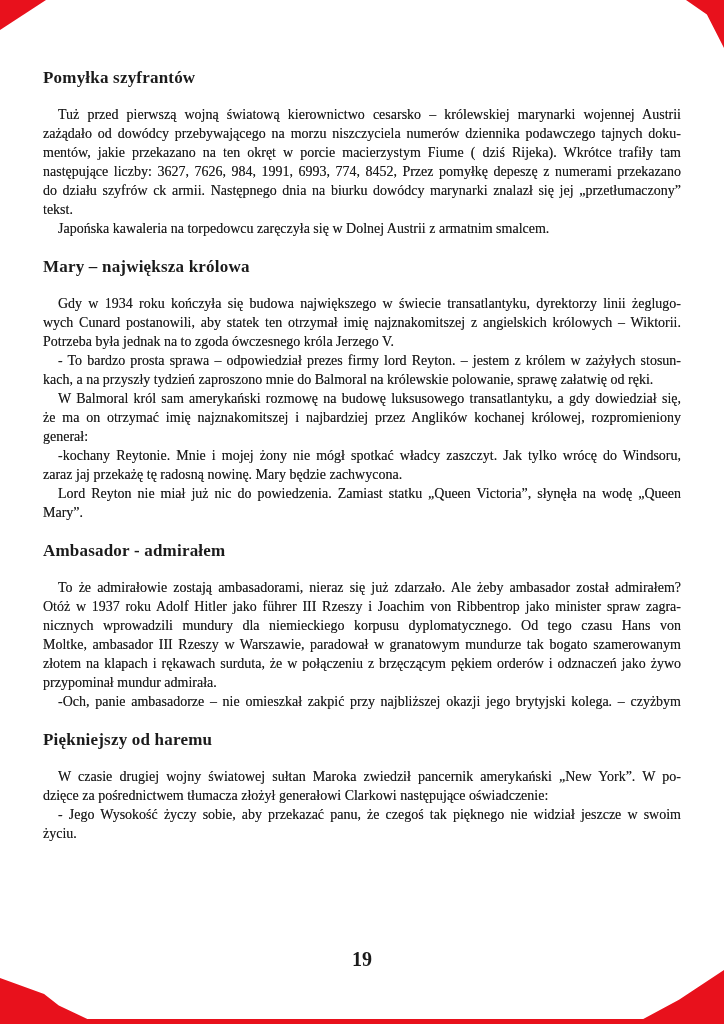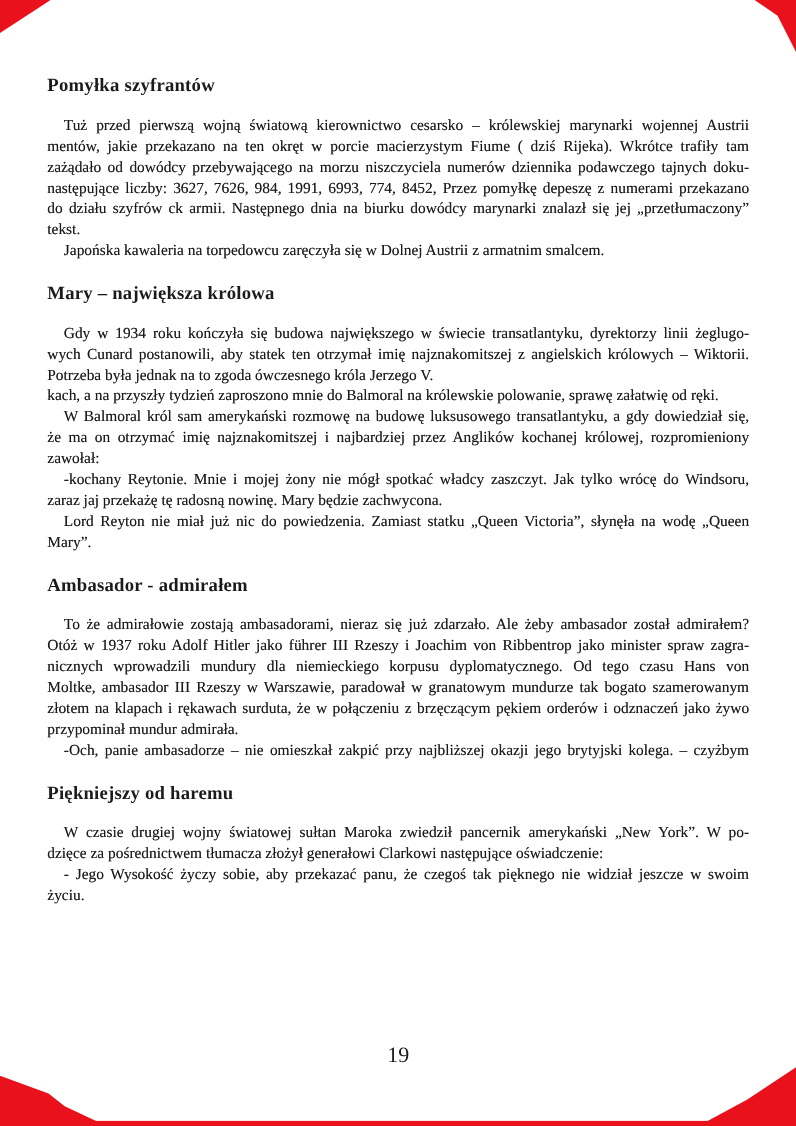--- a/index.html
+++ b/index.html
@@ -34,62 +34,63 @@
     text-align-last:justify;
     text-shadow:0 0 .4px rgba(0,0,0,.55);
   }
   .line.last{text-align-last:left;}
   .line.first{padding-left:15px;}
   .pagenum{
     position:absolute;
     left:0;top:948px;width:100%;
     text-align:center;
     font-size:20px;
-    font-weight:normal;
+    font-weight:bold;
   }
   .red{position:absolute;background:var(--red,#e8111c);}
   .red.tl{left:0;top:0;width:46px;height:30px;clip-path:polygon(0 0,100% 0,0 100%);}
   .red.tr{right:0;top:0;width:38px;height:48px;clip-path:polygon(0 0,100% 0,100% 100%,55% 30%);}
   .red.bl{left:0;bottom:0;width:98px;height:46px;clip-path:polygon(0 0,45% 35%,60% 60%,100% 100%,0 100%);}
   .red.br{right:0;bottom:0;width:90px;height:54px;clip-path:polygon(100% 0,100% 100%,0 100%,50% 55%);}
   .red.bstrip{left:0;bottom:0;width:100%;height:5px;}
 </style>
 </head>
 <body>
 
 <div class="page" style="--red: #e8111c;">
   <div class="content" id="content">
       <div class="section">
         <div class="heading">Pomyłka szyfrantów</div>
         <div class="para">
           <div class="line first">Tuż przed pierwszą wojną światową kierownictwo cesarsko – królewskiej marynarki wojennej Austrii</div>
+          <div class="line">zażądało od dowódcy przebywającego na morzu niszczyciela numerów dziennika podawczego tajnych doku-</div>
           <div class="line">mentów, jakie przekazano na ten okręt w porcie macierzystym Fiume ( dziś Rijeka). Wkrótce trafiły tam</div>
-          <div class="line">zażądało od dowódcy przebywającego na morzu niszczyciela numerów dziennika podawczego tajnych doku-</div>
           <div class="line">następujące liczby: 3627, 7626, 984, 1991, 6993, 774, 8452, Przez pomyłkę depeszę z numerami przekazano</div>
           <div class="line">do działu szyfrów ck armii. Następnego dnia na biurku dowódcy marynarki znalazł się jej „przetłumaczony”</div>
           <div class="line last">tekst.</div>
         </div>
         <div class="para">
           <div class="line first last">Japońska kawaleria na torpedowcu zaręczyła się w Dolnej Austrii z armatnim smalcem.</div>
         </div>
       </div>
       <div class="section">
         <div class="heading">Mary – największa królowa</div>
         <div class="para">
           <div class="line first">Gdy w 1934 roku kończyła się budowa największego w świecie transatlantyku, dyrektorzy linii żeglugo-</div>
           <div class="line">wych Cunard postanowili, aby statek ten otrzymał imię najznakomitszej z angielskich królowych – Wiktorii.</div>
           <div class="line last">Potrzeba była jednak na to zgoda ówczesnego króla Jerzego V.</div>
         </div>
         <div class="para">
+          <div class="line first">- To bardzo prosta sprawa – odpowiedział prezes firmy lord Reyton. – jestem z królem w zażyłych stosun-</div>
           <div class="line last">kach, a na przyszły tydzień zaproszono mnie do Balmoral na królewskie polowanie, sprawę załatwię od ręki.</div>
         </div>
         <div class="para">
           <div class="line first">W Balmoral król sam amerykański rozmowę na budowę luksusowego transatlantyku, a gdy dowiedział się,</div>
           <div class="line">że ma on otrzymać imię najznakomitszej i najbardziej przez Anglików kochanej królowej, rozpromieniony</div>
-          <div class="line last">zawołał:</div>
+          <div class="line last">generał:</div>
         </div>
         <div class="para">
           <div class="line first">-kochany Reytonie. Mnie i mojej żony nie mógł spotkać władcy zaszczyt. Jak tylko wrócę do Windsoru,</div>
           <div class="line last">zaraz jaj przekażę tę radosną nowinę. Mary będzie zachwycona.</div>
         </div>
         <div class="para">
           <div class="line first">Lord Reyton nie miał już nic do powiedzenia. Zamiast statku „Queen Victoria”, słynęła na wodę „Queen</div>
           <div class="line last">Mary”.</div>
         </div>
       </div>

